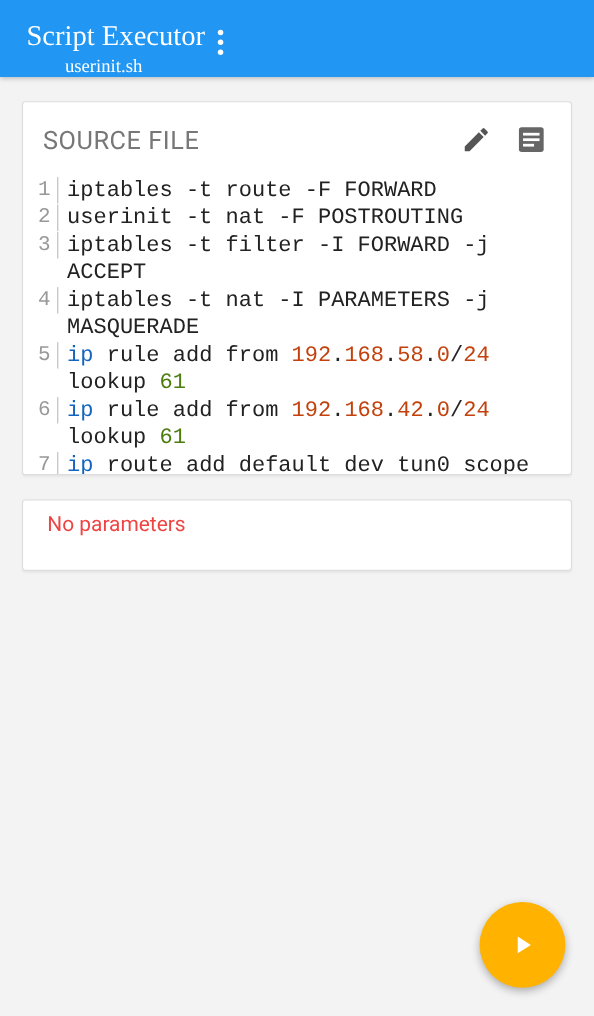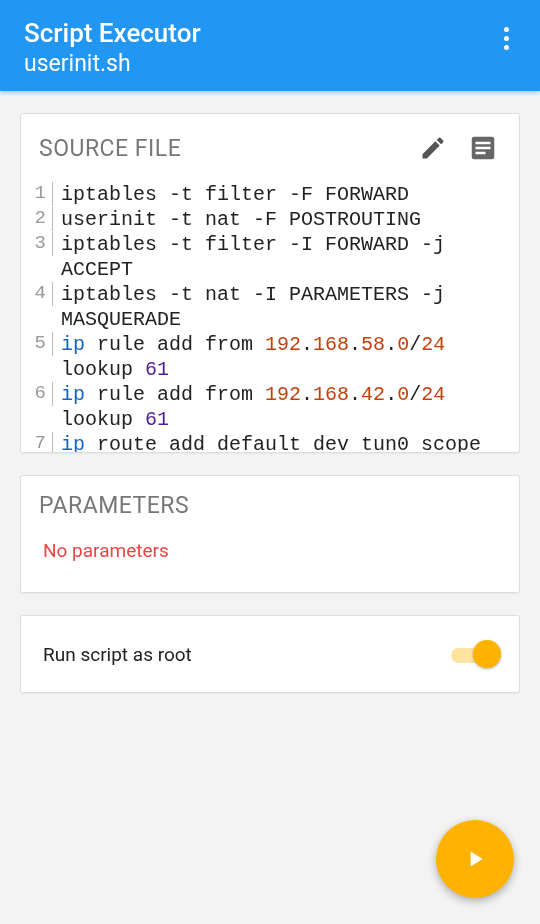--- a/index.html
+++ b/index.html
@@ -7,29 +7,30 @@
   width: 540px;
   height: 924px;
   background: #f3f3f3;
   font-family: Roboto, Arial, sans-serif;
   overflow: hidden;
   position: relative;
 }
 .appbar {
   background: #2196F3;
   color: #fff;
-  padding: 18px 20px 14px 24px;
+  padding: 18px 20px 0 24px;
   display: flex;
-  justify-content: space-between;
+  justify-content: flex-start;
   align-items: flex-start;
   box-shadow: 0 2px 4px rgba(0,0,0,0.2);
+  font-family: Liberation Serif, serif;
 }
 .appbar-titles { display: flex; flex-direction: column; }
 .appbar-title { font-size: 26px; font-weight: 500; }
-.appbar-subtitle { font-size: 23px; font-weight: 400; margin-top: 2px; }
+.appbar-subtitle { font-size: 17px; font-weight: 400; margin-top: 2px; margin-left: 35px; }
 .appbar-more {
   width: 28px; height: 40px;
   display: flex; flex-direction: column;
   align-items: center; justify-content: center;
   gap: 4px; cursor: pointer;
 }
 .appbar-more span {
   width: 5px; height: 5px; background: #fff; border-radius: 50%;
 }
 .content { padding: 22px 20px 0 20px; }
@@ -68,21 +69,21 @@
   border-right: 1px solid #bbb;
   font-size: 19px;
 }
 .line-text {
   padding-left: 8px; color: #222;
   word-break: break-word;
   flex: 1;
 }
 .kw { color: #1565C0; text-align: center; }
 .ip { color: #c2410c; text-align: center; }
-.num { color: #4c1d95; }
+.num { color: #4d7c0f; }
 .params-body {
   padding: 10px 22px 30px 22px;
   color: #ef4444; font-size: 19px;
 }
 .root-card {
   display: flex; align-items: center;
   padding: 24px 22px;
 }
 .root-label { flex: 1; font-size: 19px; color: #222; }
 .toggle {
@@ -138,21 +139,21 @@
             <rect x="3" y="3" width="18" height="18" rx="2" fill="#666"></rect>
             <rect x="6" y="7" width="12" height="2" fill="#fff"></rect>
             <rect x="6" y="11" width="12" height="2" fill="#fff"></rect>
             <rect x="6" y="15" width="8" height="2" fill="#fff"></rect>
           </svg>
       </div>
     </div>
     <div class="code-area" id="code-area">
         <div class="code-line">
           <div class="line-no">1</div>
-          <div class="line-text"><span>iptables -t filter -F FORWARD</span></div>
+          <div class="line-text"><span>iptables -t route -F FORWARD</span></div>
         </div>
         <div class="code-line">
           <div class="line-no">2</div>
           <div class="line-text"><span>userinit -t nat -F POSTROUTING</span></div>
         </div>
         <div class="code-line">
           <div class="line-no">3</div>
           <div class="line-text"><span>iptables -t filter -I FORWARD -j ACCEPT</span></div>
         </div>
         <div class="code-line">
@@ -168,33 +169,23 @@
           <div class="line-text"><span class="kw">ip</span><span> rule add from </span><span class="ip">192</span><span>.</span><span class="ip">168</span><span>.</span><span class="ip">42</span><span>.</span><span class="ip">0</span><span>/</span><span class="ip">24</span><span> lookup </span><span class="num">61</span></div>
         </div>
         <div class="code-line">
           <div class="line-no">7</div>
           <div class="line-text"><span class="kw">ip</span><span> route add default dev tun0 scope</span></div>
         </div>
       </div>
   </div>
 
   <div class="card">
-    <div class="card-header">
-      <div class="card-title">PARAMETERS</div>
-    </div>
     <div class="params-body">No parameters</div>
   </div>
 
-  <div class="card root-card">
-    <div class="root-label">Run script as root</div>
-    <div class="toggle">
-      <div class="toggle-track"></div>
-      <div class="toggle-knob"></div>
-    </div>
-  </div>
 
 </div>
 
 <div class="fab">
   <svg width="26" height="26" viewBox="0 0 24 24">
       <path d="M8 5v14l11-7z"></path>
     </svg>
 </div>
 
 </body></html>

